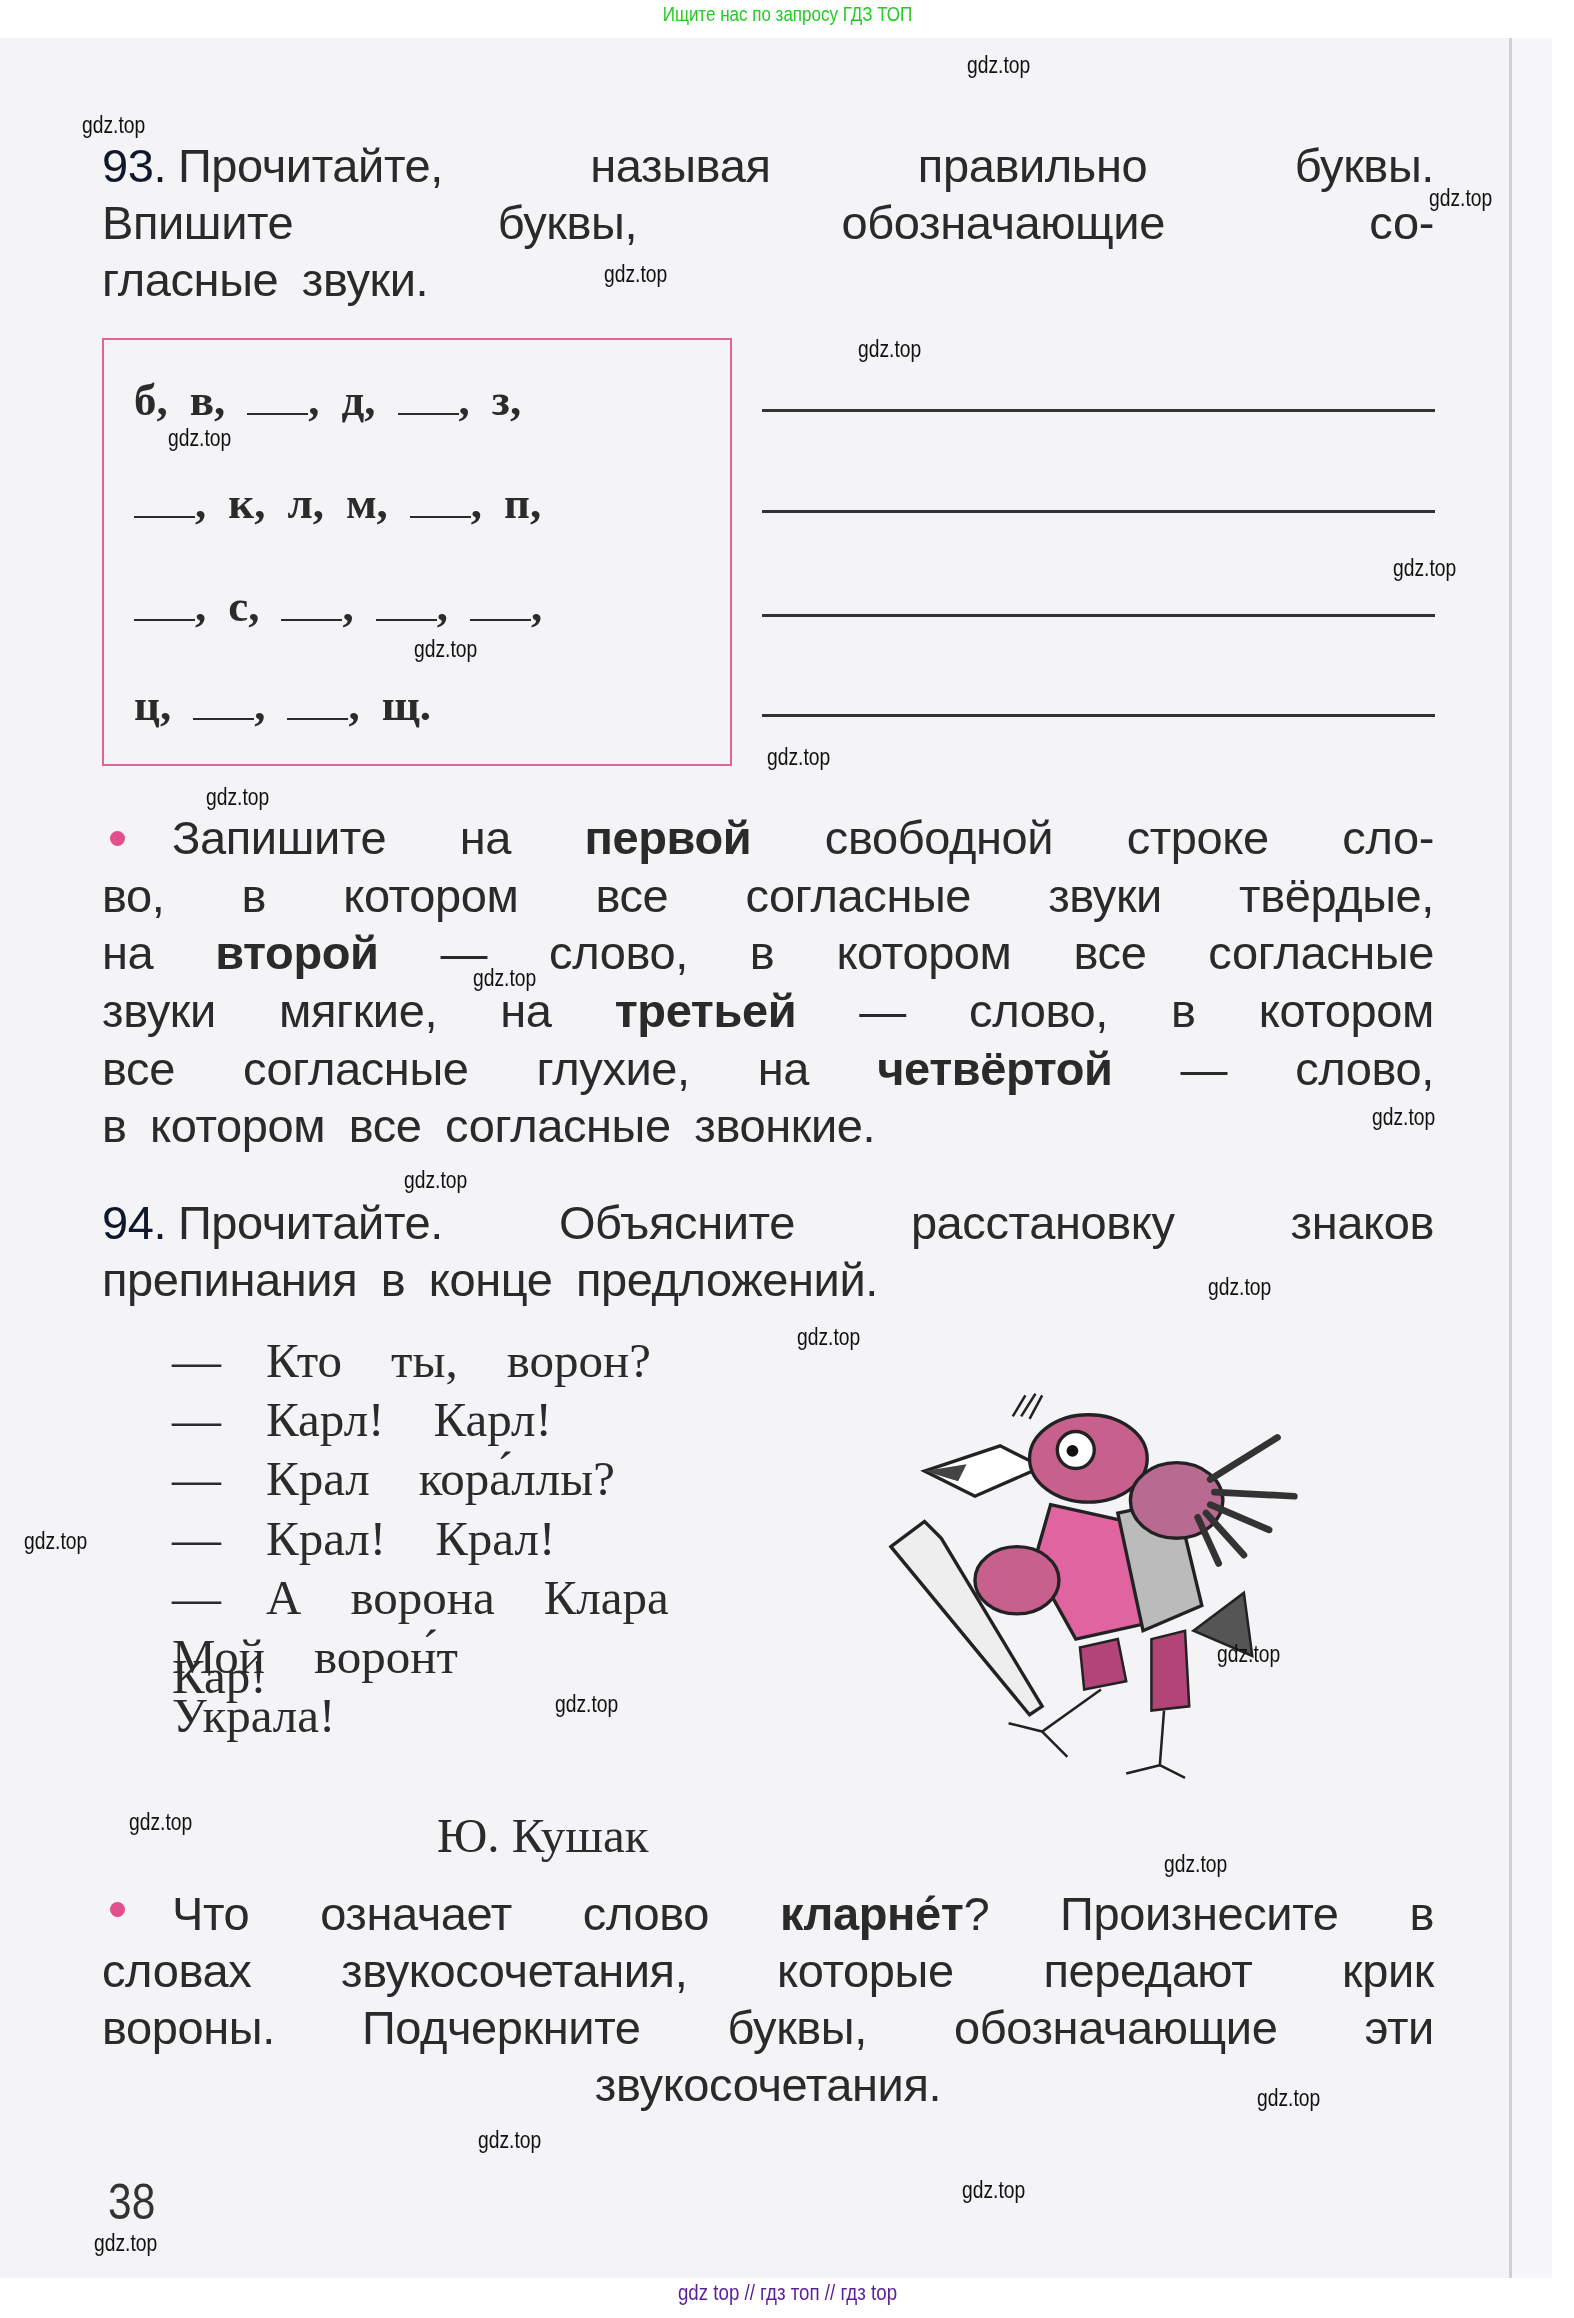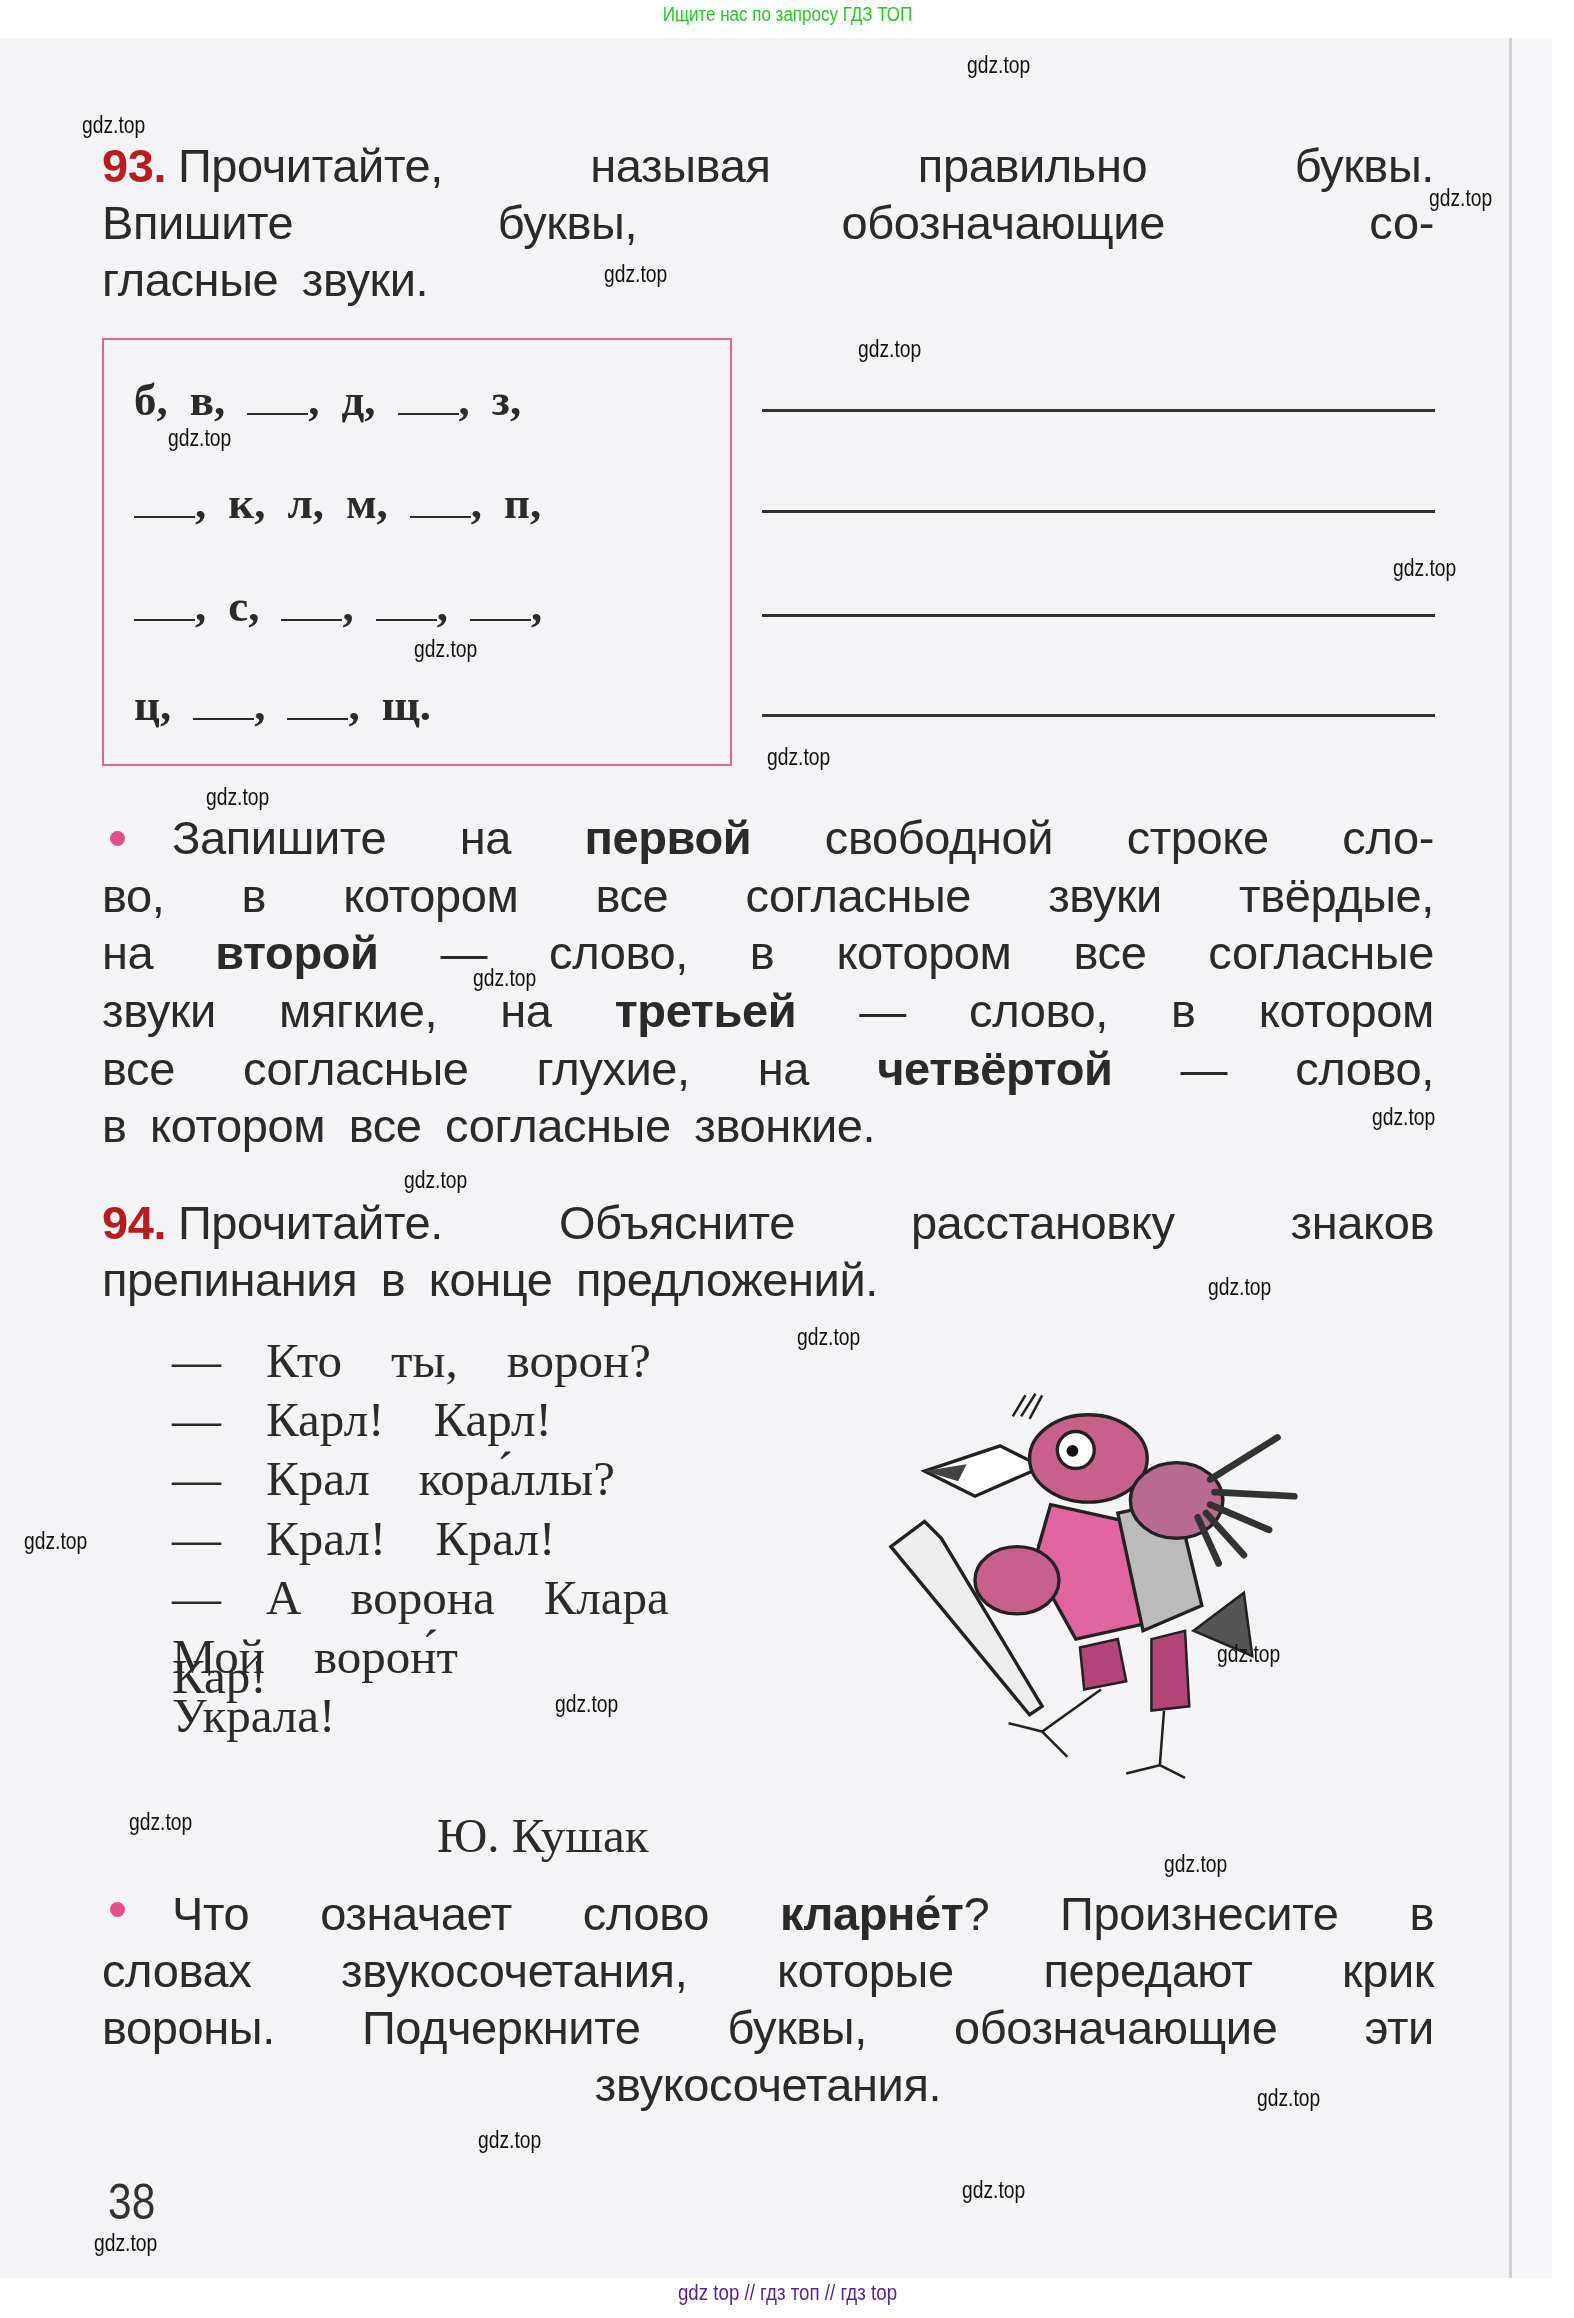--- a/index.html
+++ b/index.html
@@ -26,21 +26,21 @@
     position: absolute; left: 1512px; top: 38px; width: 40px; height: 2240px;
     background: #f7f6f9;
   }
   .line {
     position: absolute; left: 102px; width: 1332px;
     font-size: 47px; line-height: 54px; white-space: nowrap;
     display: flex; justify-content: space-between;
     letter-spacing: -0.4px;
   }
   .line span { display: inline-block; }
-  .num { color: #b91c1c; font-weight: bold; margin-right: 11.8px; }
+  .num { color: #0f172a; font-weight: normal; margin-right: 11.8px; }
   .b { font-weight: bold; }
   .bullet {
     position: absolute; width: 15px; height: 15px; border-radius: 50%;
     background: #e24f8c;
   }
   .box {
     position: absolute; left: 102px; top: 338px; width: 626px; height: 424px;
     border: 2.5px solid #e0639a;
   }
   .row {

